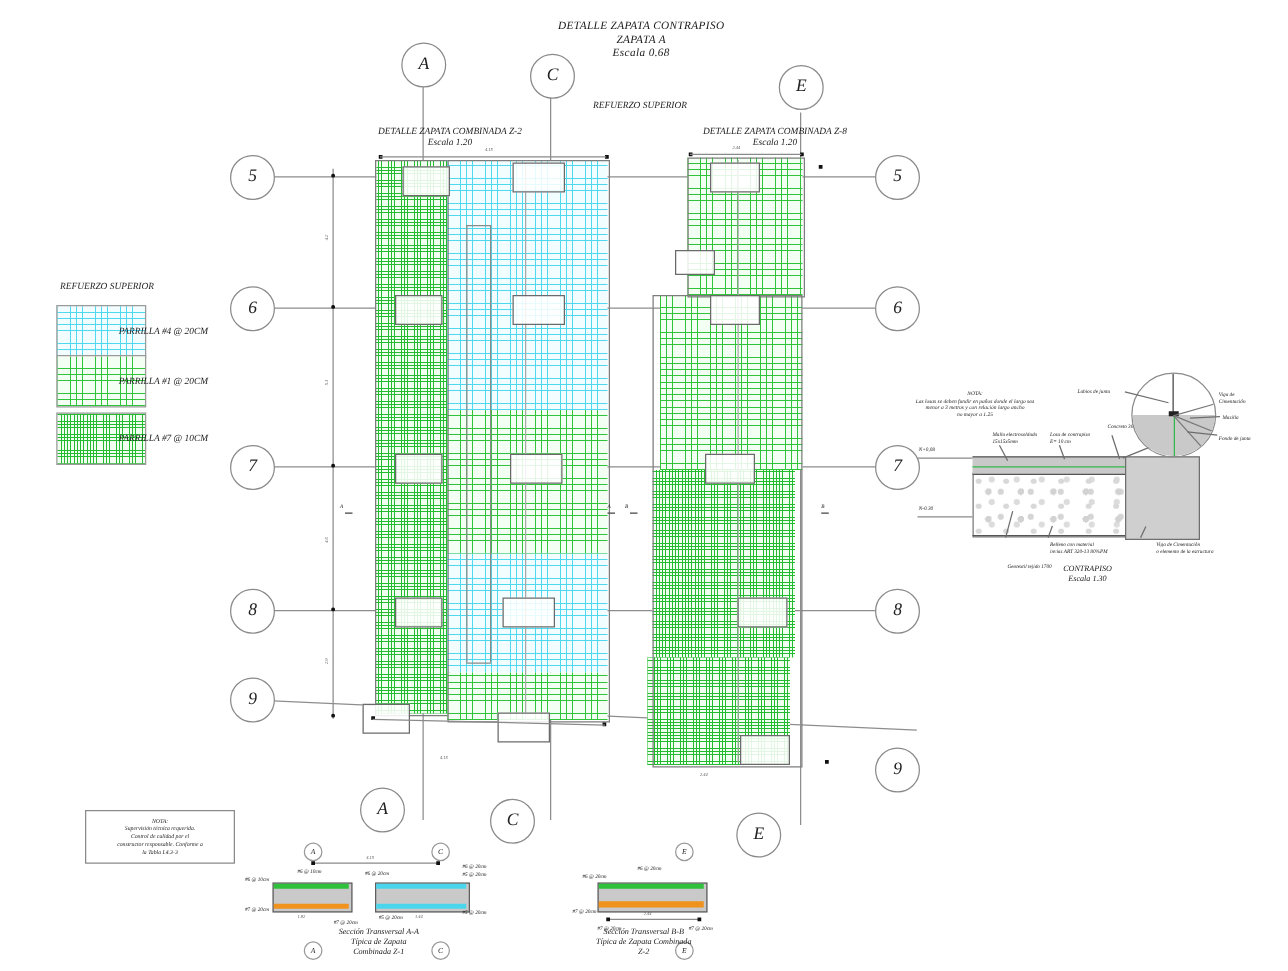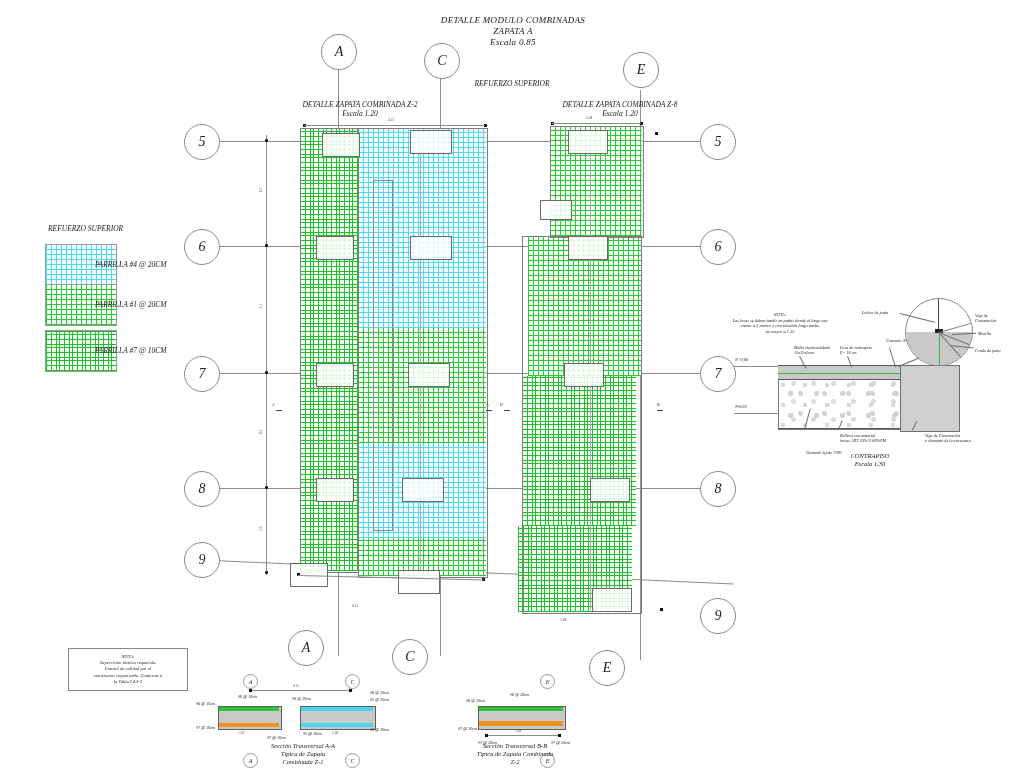--- a/index.html
+++ b/index.html
@@ -76,23 +76,23 @@
   .sec-cyan{position:absolute;background:#49d6ec;}
   .dot{position:absolute;width:2.5px;height:2.5px;background:#111;border-radius:50%;}
   .sqd{position:absolute;width:2.6px;height:2.6px;background:#111;}
   .ldr{position:absolute;background:#6d6d6d;height:.6px;transform-origin:0 0;}
   .colbox{position:absolute;border:1px solid #6a6a6a;background:#ffffffdd;}
 </style>
 </head>
 <body>
 
 <div class="abs maintitle" style="left:398px;top:15px;width:230px;">
-  <div>DETALLE MODULO COMBINADAS</div>
+  <div>DETALLE ZAPATA CONTRAPISO</div>
   <div>ZAPATA A</div>
-  <div>Escala 0.85</div>
+  <div>Escala 0.68</div>
 </div>
 
 <div class="gl glh" style="left:214px;top:141px;width:520px;"></div>
 <div class="gl glh" style="left:214px;top:246px;width:520px;"></div>
 <div class="gl glh" style="left:214px;top:373px;width:520px;"></div>
 <div class="gl glh" style="left:214px;top:488px;width:520px;"></div>
 <div class="gl glh" style="left:214px;top:560px;width:520px;transform:rotate(2.6deg);transform-origin:0 0;"></div>
 
 <div class="gl glv" style="left:338px;top:66px;height:590px;"></div>
 <div class="gl glv" style="left:440px;top:78px;height:578px;"></div>

